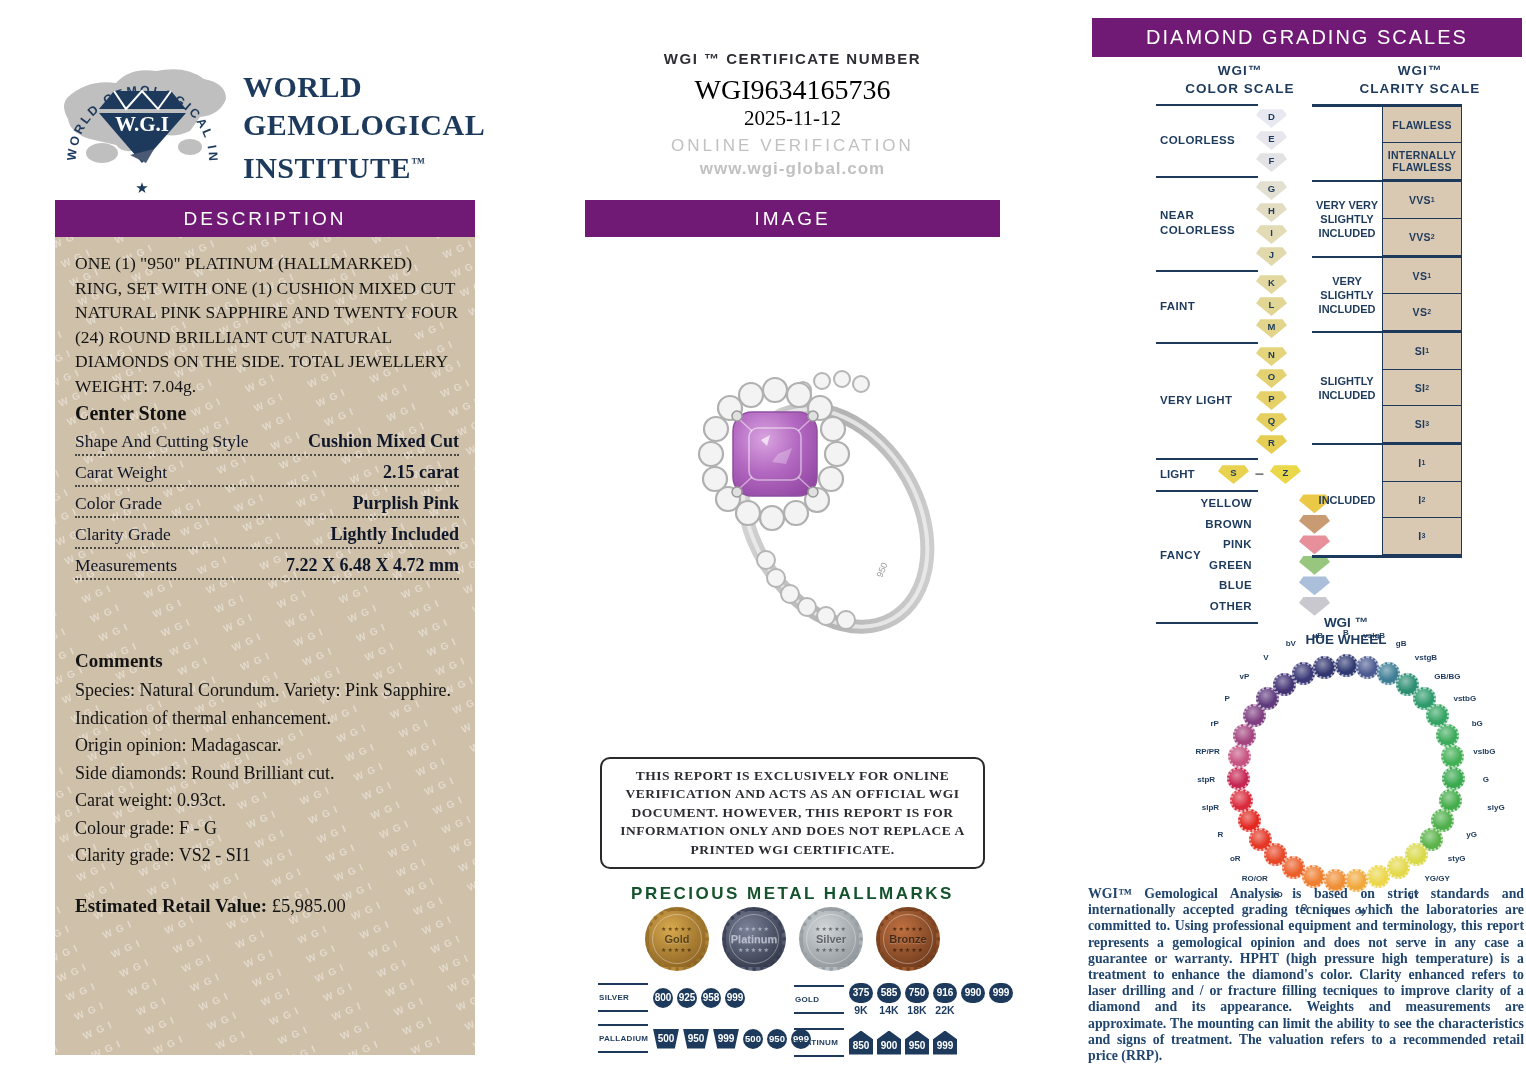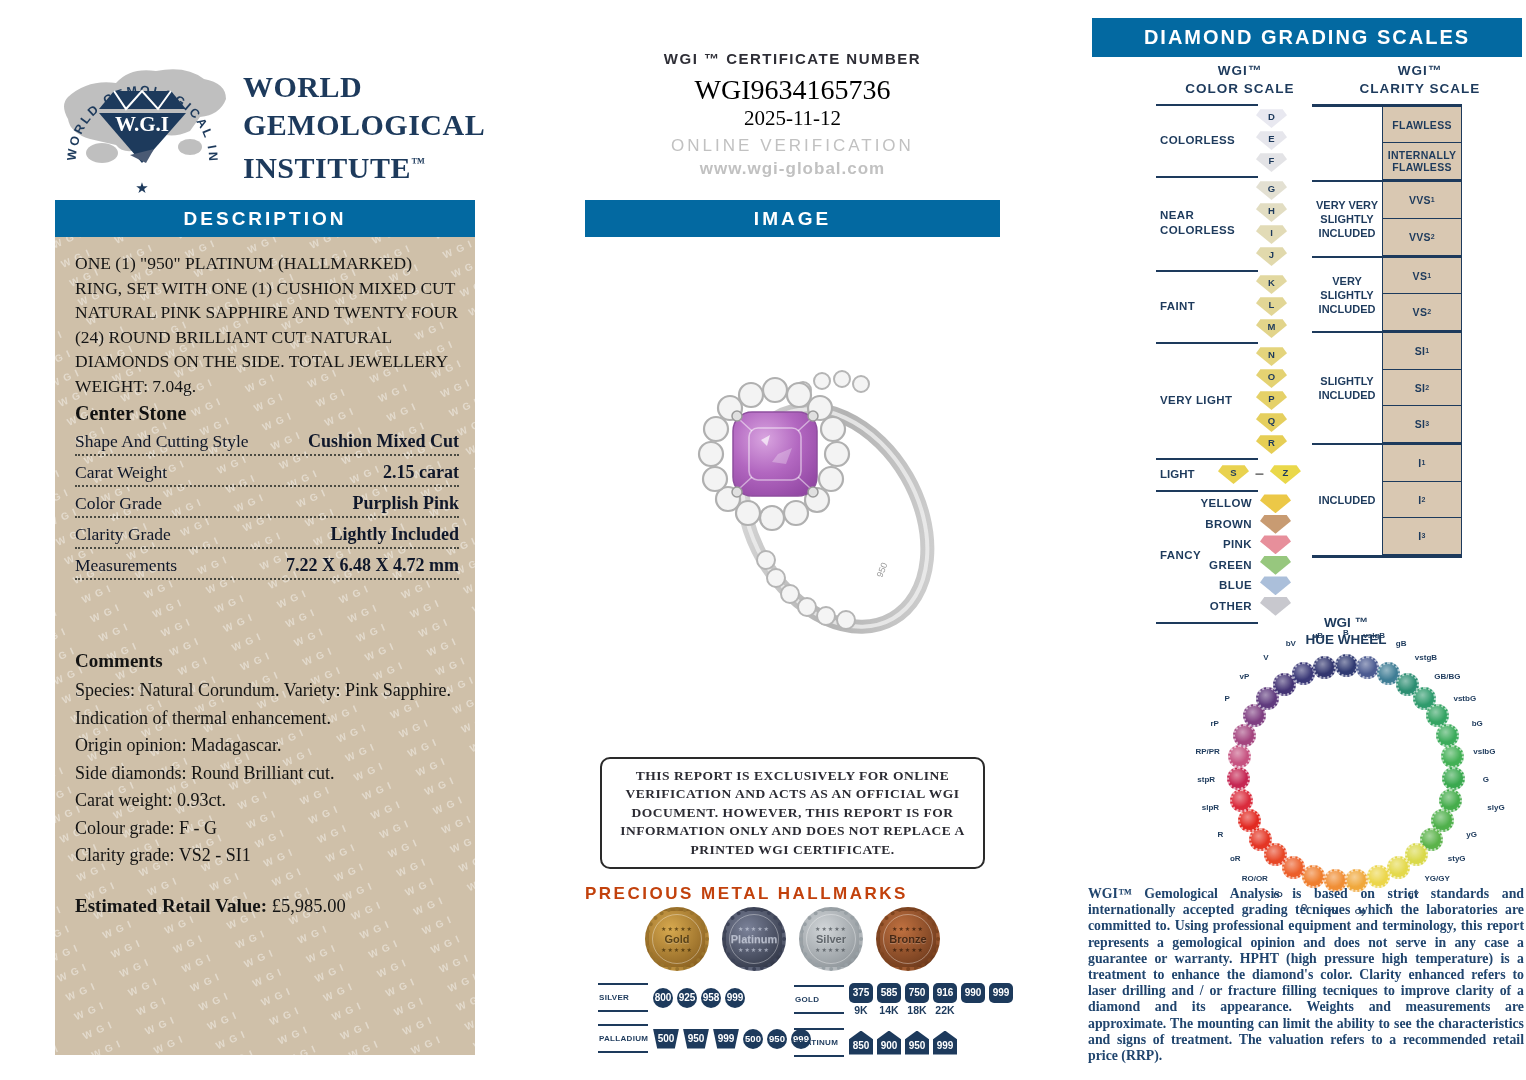--- a/index.html
+++ b/index.html
@@ -1,20 +1,20 @@
 <!DOCTYPE html>
 <html><head>
 <meta charset="utf-8">
 <style>
   * { margin:0; padding:0; box-sizing:border-box; }
   body { background:#888; font-family:"Liberation Sans", sans-serif; }
   #page { position:relative; width:1526px; height:1080px; background:#ffffff; overflow:hidden; margin:0 auto; }
 
-  .navy-bar { position:absolute; background:#0369a1; color:#fff; display:flex; align-items:center; justify-content:center;
-              font-weight:bold; letter-spacing:3px; font-size:19px; }
+  .navy-bar { position:absolute; background:#701a75; color:#fff; display:flex; align-items:center; justify-content:center;
+              font-weight:normal; letter-spacing:3px; font-size:19px; }
 
   
   .logo-wrap { position:absolute; left:50px; top:35px; width:185px; height:168px; }
   .brand { position:absolute; left:243px; top:68px; width:240px; font-family:"Liberation Serif", serif;
            font-weight:bold; color:#1d3a5c; font-size:30px; line-height:38px; letter-spacing:0.5px; }
   .brand sup { font-size:14px; }
 
   .desc-header { left:55px; top:200px; width:420px; height:37px; }
 
   .left-panel { position:absolute; left:55px; top:237px; width:420px; height:818px; background:#cfc0a9; overflow:hidden; }
@@ -46,42 +46,42 @@
   .website { position:absolute; left:585px; top:159px; width:415px; text-align:center; font-weight:bold;
              font-size:17px; letter-spacing:1px; color:#c1c1c1; }
   .image-header { left:585px; top:200px; width:415px; height:37px; }
   .ring-area { position:absolute; left:620px; top:248px; width:345px; height:500px; }
 
   .disclaimer { position:absolute; left:600px; top:757px; width:385px; height:112px; border:2px solid #2a2a2a;
                 border-radius:10px; display:flex; align-items:center; justify-content:center; padding:8px 18px; }
   .disclaimer p { font-family:"Liberation Serif", serif; font-weight:bold; font-size:13.5px; line-height:18.5px;
                   letter-spacing:0.5px; text-align:center; color:#2b2b33; }
 
-  .hallmarks-title { position:absolute; left:585px; top:884px; width:415px; font-weight:bold;
-                     font-size:17px; letter-spacing:2.5px; color:#c2410c; }
+  .hallmarks-title { position:absolute; left:585px; top:884px; width:415px; text-align:center; font-weight:bold;
+                     font-size:17px; letter-spacing:2.5px; color:#14532d; }
   .medallions { position:absolute; left:585px; top:907px; width:415px; display:flex; justify-content:center; gap:13px; }
   .medal { width:64px; height:64px; border-radius:50%; border:4px dotted var(--cb);
            background:radial-gradient(circle at 38% 32%, var(--c1), var(--c2)); display:flex; }
   .medal-inner { flex:1; margin:3px; border:1px solid rgba(255,255,255,0.35); border-radius:50%; display:flex;
                  flex-direction:column; align-items:center; justify-content:center; gap:1px; }
   .medal-stars { font-size:6px; letter-spacing:1px; color:var(--ct); opacity:0.9; }
   .medal-label { font-size:11px; font-weight:bold; color:var(--ct); text-shadow:0 1px 1px rgba(255,255,255,0.25); }
 
   .hallmark-grid { position:absolute; left:598px; top:983px; width:404px; display:flex; gap:14px; }
   .hm-col { display:flex; flex-direction:column; gap:12px; }
   .hm-col.c1 { width:182px; } .hm-col.c2 { width:208px; }
   .hm-row { display:flex; align-items:center; gap:5px; }
   .hm-label { width:50px; min-width:50px; font-weight:bold; font-size:8px; letter-spacing:0.3px; color:#1d3a5c;
               border-top:2px solid #1d3a5c; border-bottom:2px solid #1d3a5c; padding:8px 1px; }
   .chips { display:flex; align-items:flex-start; gap:4px; }
   .chip-wrap { display:flex; flex-direction:column; align-items:center; }
   .chip { background:#1d3a5c; color:#fff; font-weight:bold; font-size:10px; line-height:20px; height:20px;
           text-align:center; min-width:20px; }
   .chip.oval { border-radius:50%; width:18px; }
-  .chip.square { border-radius:5px; width:24px; }
+  .chip.square { border-radius:10px; width:24px; }
   .chip.trap { width:26px; clip-path:polygon(0 0,100% 0,84% 100%,16% 100%); }
   .chip.circle { border-radius:50%; width:20px; font-size:9.5px; }
   .chip.house { width:24px; height:24px; line-height:29px; clip-path:polygon(50% 0,100% 36%,100% 100%,0 100%,0 36%); }
   .chip-cap { font-weight:bold; font-size:10.5px; color:#1d3a5c; margin-top:1px; }
 
   
   .grading-header { left:1092px; top:18px; width:430px; height:39px; font-size:20px; letter-spacing:2px; }
   .scale-header { position:absolute; top:62px; width:180px; text-align:center; font-weight:bold; font-size:13.5px;
                   line-height:18px; color:#1d3a5c; letter-spacing:1px; }
   #color-scale-header { left:1150px; } #clarity-scale-header { left:1330px; }
@@ -92,21 +92,21 @@
   .cs-sec-label { position:absolute; left:10px; top:50%; transform:translateY(-50%); width:92px; font-weight:bold;
                   font-size:11.5px; line-height:15px; color:#1d3a5c; letter-spacing:0.4px; }
   .grade-row { height:22px; display:flex; align-items:center; padding-left:106px; }
   .dmd { display:block; position:relative; width:31px; height:20px;
          clip-path:polygon(50% 100%,0 36%,14% 6%,86% 6%,100% 36%); }
   .dmd i { position:absolute; left:0; right:0; top:3px; text-align:center; font-style:normal; font-weight:bold;
            font-size:9.5px; color:#1d3a5c; }
   .cs-light-row { display:flex; align-items:center; height:26px; gap:6px; padding-left:10px; }
   .cs-light-row .lbl { width:52px; font-weight:bold; font-size:11.5px; color:#1d3a5c; }
   .cs-light-row .dash { color:#777; font-weight:bold; }
-  .fancy-row { display:flex; align-items:center; height:20.5px; }
+  .fancy-row { display:flex; align-items:center; height:20.5px;justify-content:space-between; }
   .fancy-name { width:66px; margin-left:36px; text-align:right; font-weight:bold; font-size:11.5px; color:#1d3a5c; letter-spacing:0.4px; }
   .fancy-row .dmd { margin-left:8px; }
   .cs-bottom-line { width:102px; height:2px; background:#1d3a5c; margin:3px 0 0 6px; }
 
   .clarity-scale { position:absolute; left:1312px; top:104px; width:150px; border-top:3px solid #1d3a5c; border-bottom:3px solid #1d3a5c; }
   .clar-group { display:flex; }
   .clar-group.heavy { border-top:2.5px solid #1d3a5c; }
   .g-label { width:70px; display:flex; align-items:center; justify-content:center; text-align:center;
              font-weight:bold; font-size:11px; line-height:14px; color:#1d3a5c; padding:0 3px; }
   .g-boxes { width:80px; }

